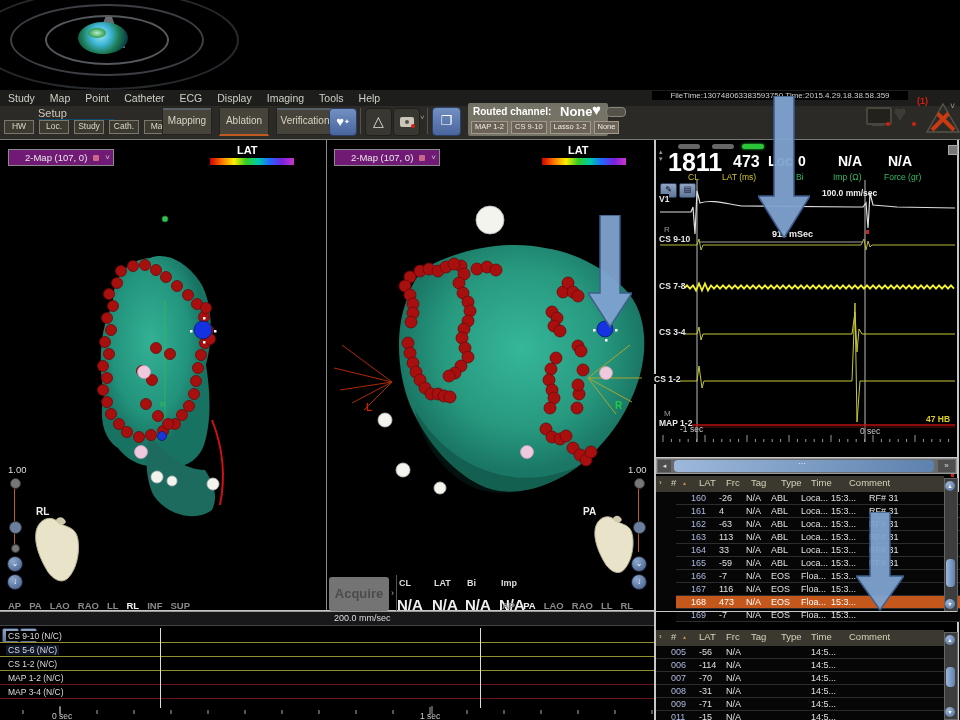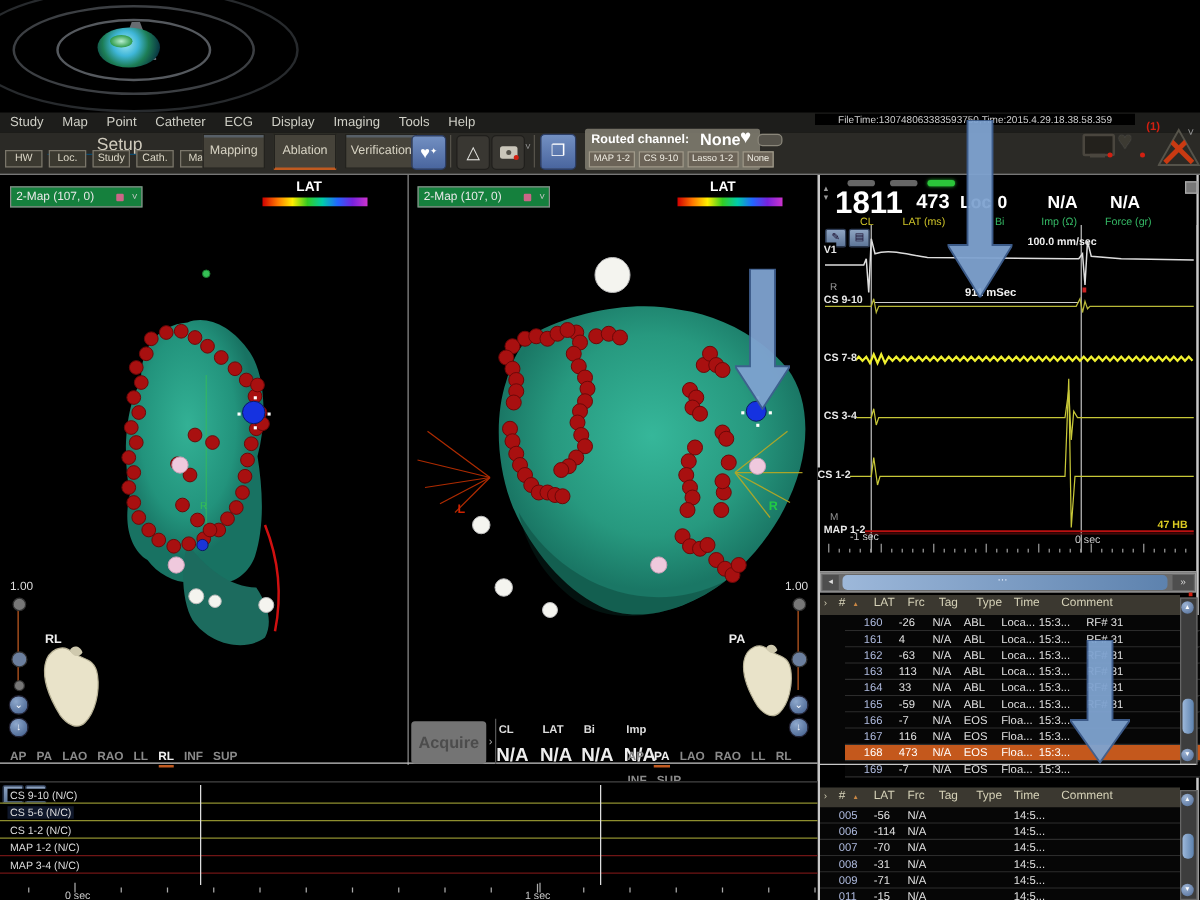--- a/index.html
+++ b/index.html
@@ -17,21 +17,21 @@
   #toolbar{left:0;top:106px;width:960px;height:34px;background:#2b2a26;border-bottom:1px solid #555;box-sizing:border-box;}
   .tbtn{background:#3b3930;border:1px solid #7a766a;color:#ddd8c8;font-size:8.5px;text-align:center;line-height:11px;height:12px;}
   .modebtn{background:#46433a;border:1px solid #23221e;box-shadow:inset 0 2px 0 rgba(120,150,190,.35);color:#d8d4c4;font-size:10px;text-align:center;line-height:25px;height:26px;}
   .modebtn.active{box-shadow:none;border-bottom:2px solid #c05a20;}
   .iconbtn{border-radius:4px;text-align:center;}
   .bluebtn{background:linear-gradient(#7390c2,#49659e);border:1px solid #2c3e66;color:#fff;}
   .greybtn{background:#393732;border:1px solid #201f1c;color:#e4e4e0;}
   .routed{background:rgba(128,124,112,.88);border-radius:2px;}
   .rbtn{background:#6b6357;border:1px solid #a09a8a;color:#efece2;font-size:7.5px;line-height:10px;text-align:center;height:11px;}
   
-  .selector{background:#15803d;border:1px solid #8a8a8a;color:#e8e8e8;font-size:9.5px;line-height:15px;padding:0 4px;box-sizing:border-box;}
+  .selector{background:#701a75;border:1px solid #8a8a8a;color:#e8e8e8;font-size:9.5px;line-height:15px;padding:0 16px;box-sizing:border-box;}
   .latbar{background:linear-gradient(90deg,#d00000,#ff7700,#ffee00,#33cc22,#00ccaa,#2266ff,#7722dd,#cc33cc);}
   .viewrow span{display:inline-block;margin-right:8px;font-size:9.5px;font-weight:bold;color:#8a8a8a;}
   .viewrow span.active{color:#f0f0f0;border-bottom:2px solid #c05a20;padding-bottom:1px;}
   .circbtn{width:14px;height:14px;border-radius:50%;background:radial-gradient(circle at 35% 30%,#8ea8cc,#3e5a88);color:#fff;font-size:8px;line-height:14px;text-align:center;border:1px solid #223;}
   .sliderknob{border-radius:50%;background:#777;border:1px solid #333;}
   
   .pill{height:5px;border-radius:3px;}
   .ylabel{color:#cfc428;font-size:8.5px;}
   .glabel{color:#35bb66;font-size:8.5px;}
   .bigval{color:#fff;font-weight:bold;}
@@ -72,21 +72,21 @@
       <span>Catheter</span>
       <span>ECG</span>
       <span>Display</span>
       <span>Imaging</span>
       <span>Tools</span>
       <span>Help</span>
     </div>
   <div class="abs txt" style="left:652px;top:91px;width:256px;font-size:8px;color:#cfcfcf;background:#000;text-align:center;">FileTime:130748063383593750,Time:2015.4.29.18.38.58.359</div>
 
   <div id="toolbar" class="abs"></div>
-  <div class="abs txt" style="left:38px;top:107px;width:76px;text-align:right;font-size:14px;color:#cfcabc;border-bottom:1px solid #0c4a6e;">Setup</div>
+  <div class="abs txt" style="left:38px;top:107px;width:76px;text-align:left;font-size:11px;color:#cfcabc;border-bottom:1px solid #0c4a6e;">Setup</div>
   <div id="setup-buttons" class="abs" style="left:4px;top:120px;width:152px;height:13px;display:flex;gap:5px;">
       <div class="tbtn" style="min-width: 24px; padding: 0px 2px;">HW</div>
       <div class="tbtn" style="min-width: 24px; padding: 0px 2px;">Loc.</div>
       <div class="tbtn" style="min-width: 24px; padding: 0px 2px;">Study</div>
       <div class="tbtn" style="min-width: 24px; padding: 0px 2px;">Cath.</div>
       <div class="tbtn" style="min-width: 24px; padding: 0px 2px;">Map</div>
     </div>
   <div id="mode-buttons" class="abs" style="left:162px;top:107px;height:27px;display:flex;gap:7px;">
       <div class="modebtn" style="width: 48px; text-align: center;">Mapping</div>
       <div class="modebtn active" style="width: 48px;">Ablation</div>
@@ -383,20 +383,23 @@
       <div class="abs txt" style="left: 397px; top: 596px; font-size: 15px; font-weight: bold; color: rgb(238, 238, 238);">N/A</div>
       <div class="abs txt" style="left: 434px; top: 578px; font-size: 9px; font-weight: bold; color: rgb(221, 221, 221);">LAT</div>
       <div class="abs txt" style="left: 432px; top: 596px; font-size: 15px; font-weight: bold; color: rgb(238, 238, 238);">N/A</div>
       <div class="abs txt" style="left: 467px; top: 578px; font-size: 9px; font-weight: bold; color: rgb(221, 221, 221);">Bi</div>
       <div class="abs txt" style="left: 465px; top: 596px; font-size: 15px; font-weight: bold; color: rgb(238, 238, 238);">N/A</div>
       <div class="abs txt" style="left: 501px; top: 578px; font-size: 9px; font-weight: bold; color: rgb(221, 221, 221);">Imp</div>
       <div class="abs txt" style="left: 499px; top: 596px; font-size: 15px; font-weight: bold; color: rgb(238, 238, 238);">N/A</div>
     </div>
   <div id="mid-views" class="abs viewrow" style="left:502px;top:595px;width:152px;"><span>AP</span><span class="active">PA</span><span>LAO</span><span>RAO</span><span>LL</span><span>RL</span><span>INF</span><span>SUP</span></div>
 
+  <div class="abs" style="left:0;top:611px;width:654px;height:14px;background:#18181a;border-top:1px solid #999;">
+    <span class="abs txt" style="left:334px;top:1px;font-size:9px;color:#ddd;">200.0 mm/sec</span>
+  </div>
 
   <div class="abs" style="left:656px;top:140px;width:301px;height:40px;background:#000;">
     <div class="abs txt" style="left:3px;top:8px;font-size:7px;color:#999;line-height:7px;">▴<br>▾</div>
     <div class="abs pill" style="left:22px;top:4px;width:22px;background:#666;"></div>
     <div class="abs pill" style="left:56px;top:4px;width:22px;background:#666;"></div>
     <div class="abs pill" style="left:86px;top:4px;width:22px;background:#2bc53a;box-shadow:0 0 3px #2bc53a;"></div>
     <div class="abs txt bigval" style="left:12px;top:8px;font-size:25px;">1811</div>
     <div class="abs txt ylabel" style="left:32px;top:32px;">CL</div>
     <div class="abs txt bigval" style="left:77px;top:13px;font-size:16px;">473</div>
     <div class="abs txt ylabel" style="left:66px;top:32px;">LAT (ms)</div>

